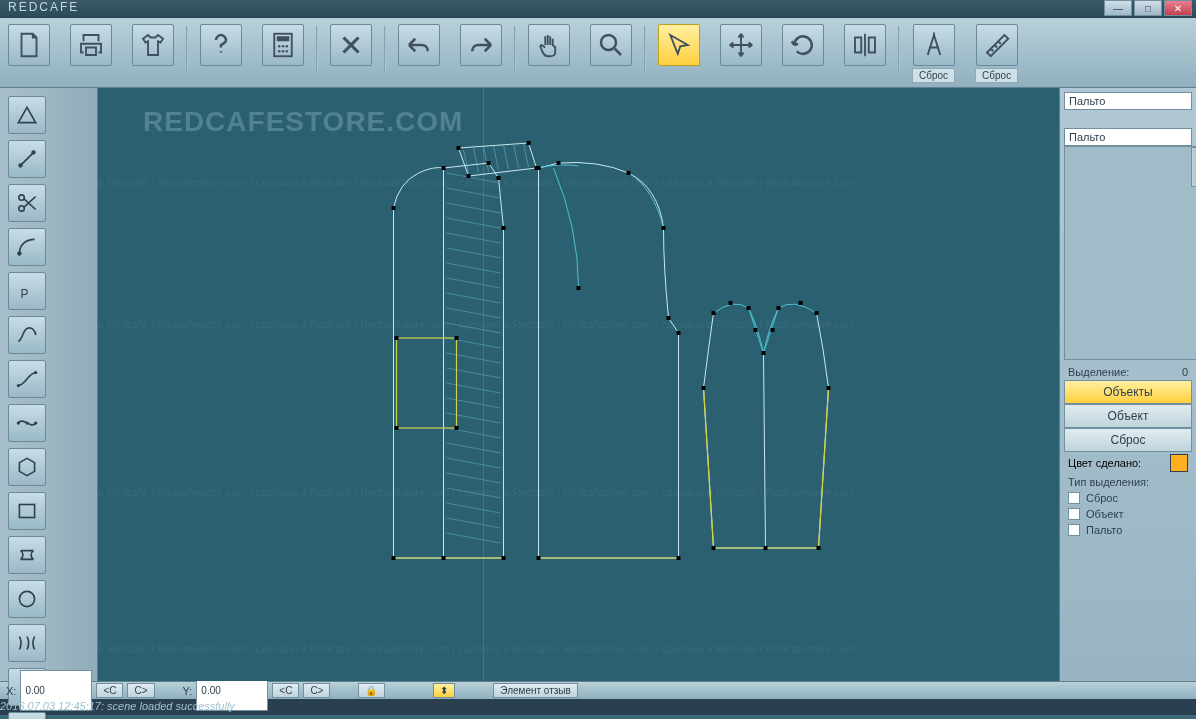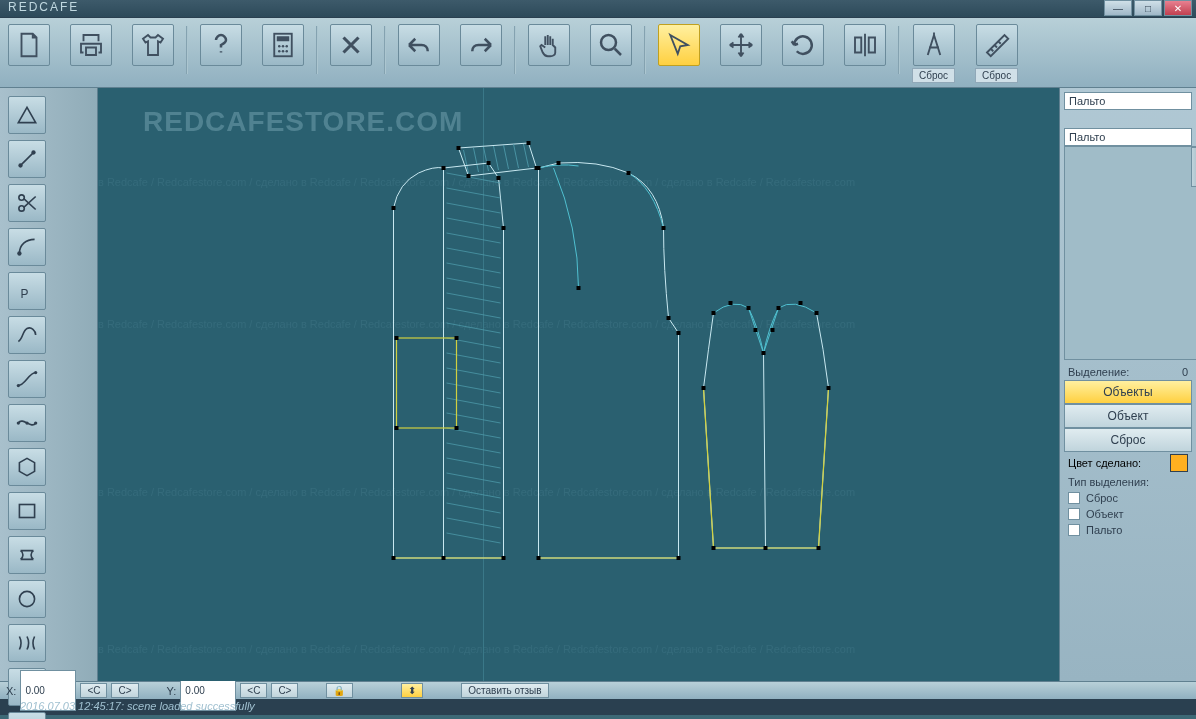--- a/index.html
+++ b/index.html
@@ -31,24 +31,24 @@
 .panel-row{display:flex;justify-content:space-between;padding:2px 4px;font-size:11px;color:#304050}
 .panel-btn{background:linear-gradient(to bottom,#e0ecf0,#c0d4dc);border:1px solid #7090a0;padding:4px;text-align:center;cursor:pointer;font-size:12px;color:#304050}
 .panel-btn.active{background:linear-gradient(to bottom,#fff0a0,#ffd040)}
 .color-row{display:flex;align-items:center;justify-content:space-between;padding:2px 4px}
 .color-swatch{width:18px;height:18px;background:#ffb020;border:1px solid #304050}
 .check-row{display:flex;align-items:center;gap:6px;padding:2px 4px;font-size:11px;color:#304050}
 .check-box{width:12px;height:12px;background:#fff;border:1px solid #7090a0}
 .scrollbar-area{width:142px;height:214px;background:#a0bcc8;border:1px solid #7090a0;position:relative;margin-bottom:4px}
 .scroll-thumb{position:absolute;right:0;top:0;width:14px;height:40px;background:linear-gradient(to right,#c0d4dc,#90acb8);border:1px solid #7090a0}
 .status-bar{height:18px;background:linear-gradient(to bottom,#b8d0d8,#90b0c0);display:flex;align-items:center;padding:0 6px;gap:4px;border-top:1px solid #608090;font-size:10px;color:#304050}
-.status-input{background:#fff;border:1px solid #7090a0;padding:14px 4px;width:56px;font-size:10px}
+.status-input{background:#fff;border:1px solid #7090a0;padding:14px 4px;width:72px;font-size:10px}
 .status-btn{background:linear-gradient(to bottom,#e0ecf0,#c0d4dc);border:1px solid #7090a0;padding:1px 6px;font-size:10px;cursor:pointer}
 .status-btn.yellow{background:linear-gradient(to bottom,#fff0a0,#ffd040)}
-.bottom-bar{height:16px;background:#2a4050;color:#a0c0d0;padding:1px 20px;font-size:10px;font-style:italic}
+.bottom-bar{height:16px;background:#2a4050;color:#a0c0d0;padding:1px 0;font-size:10px;font-style:italic}
 </style>
 </head>
 <body>
 
 <div class="titlebar">
   <span class="titlebar-text">REDCAFE</span>
   <div class="win-btns">
     <div class="win-btn">—</div>
     <div class="win-btn">□</div>
     <div class="win-btn close">✕</div>
@@ -416,18 +416,18 @@
   <span style="width:20px"></span>
   <span>Y:</span>
   <span class="status-input">0.00</span>
   <span class="status-btn">&lt;C</span>
   <span class="status-btn">C&gt;</span>
   <span style="width:20px"></span>
   <span class="status-btn">🔒</span>
   <span style="width:40px"></span>
   <span class="status-btn yellow">⬍</span>
   <span style="width:30px"></span>
-  <span class="status-btn">Оставить отзыв</span>
+  <span class="status-btn">Элемент отзыв</span>
 </div>
 
 <div class="bottom-bar">
   <span>2016.07.03 12:45:17: scene loaded successfully</span>
 </div>
 
 </body></html>

